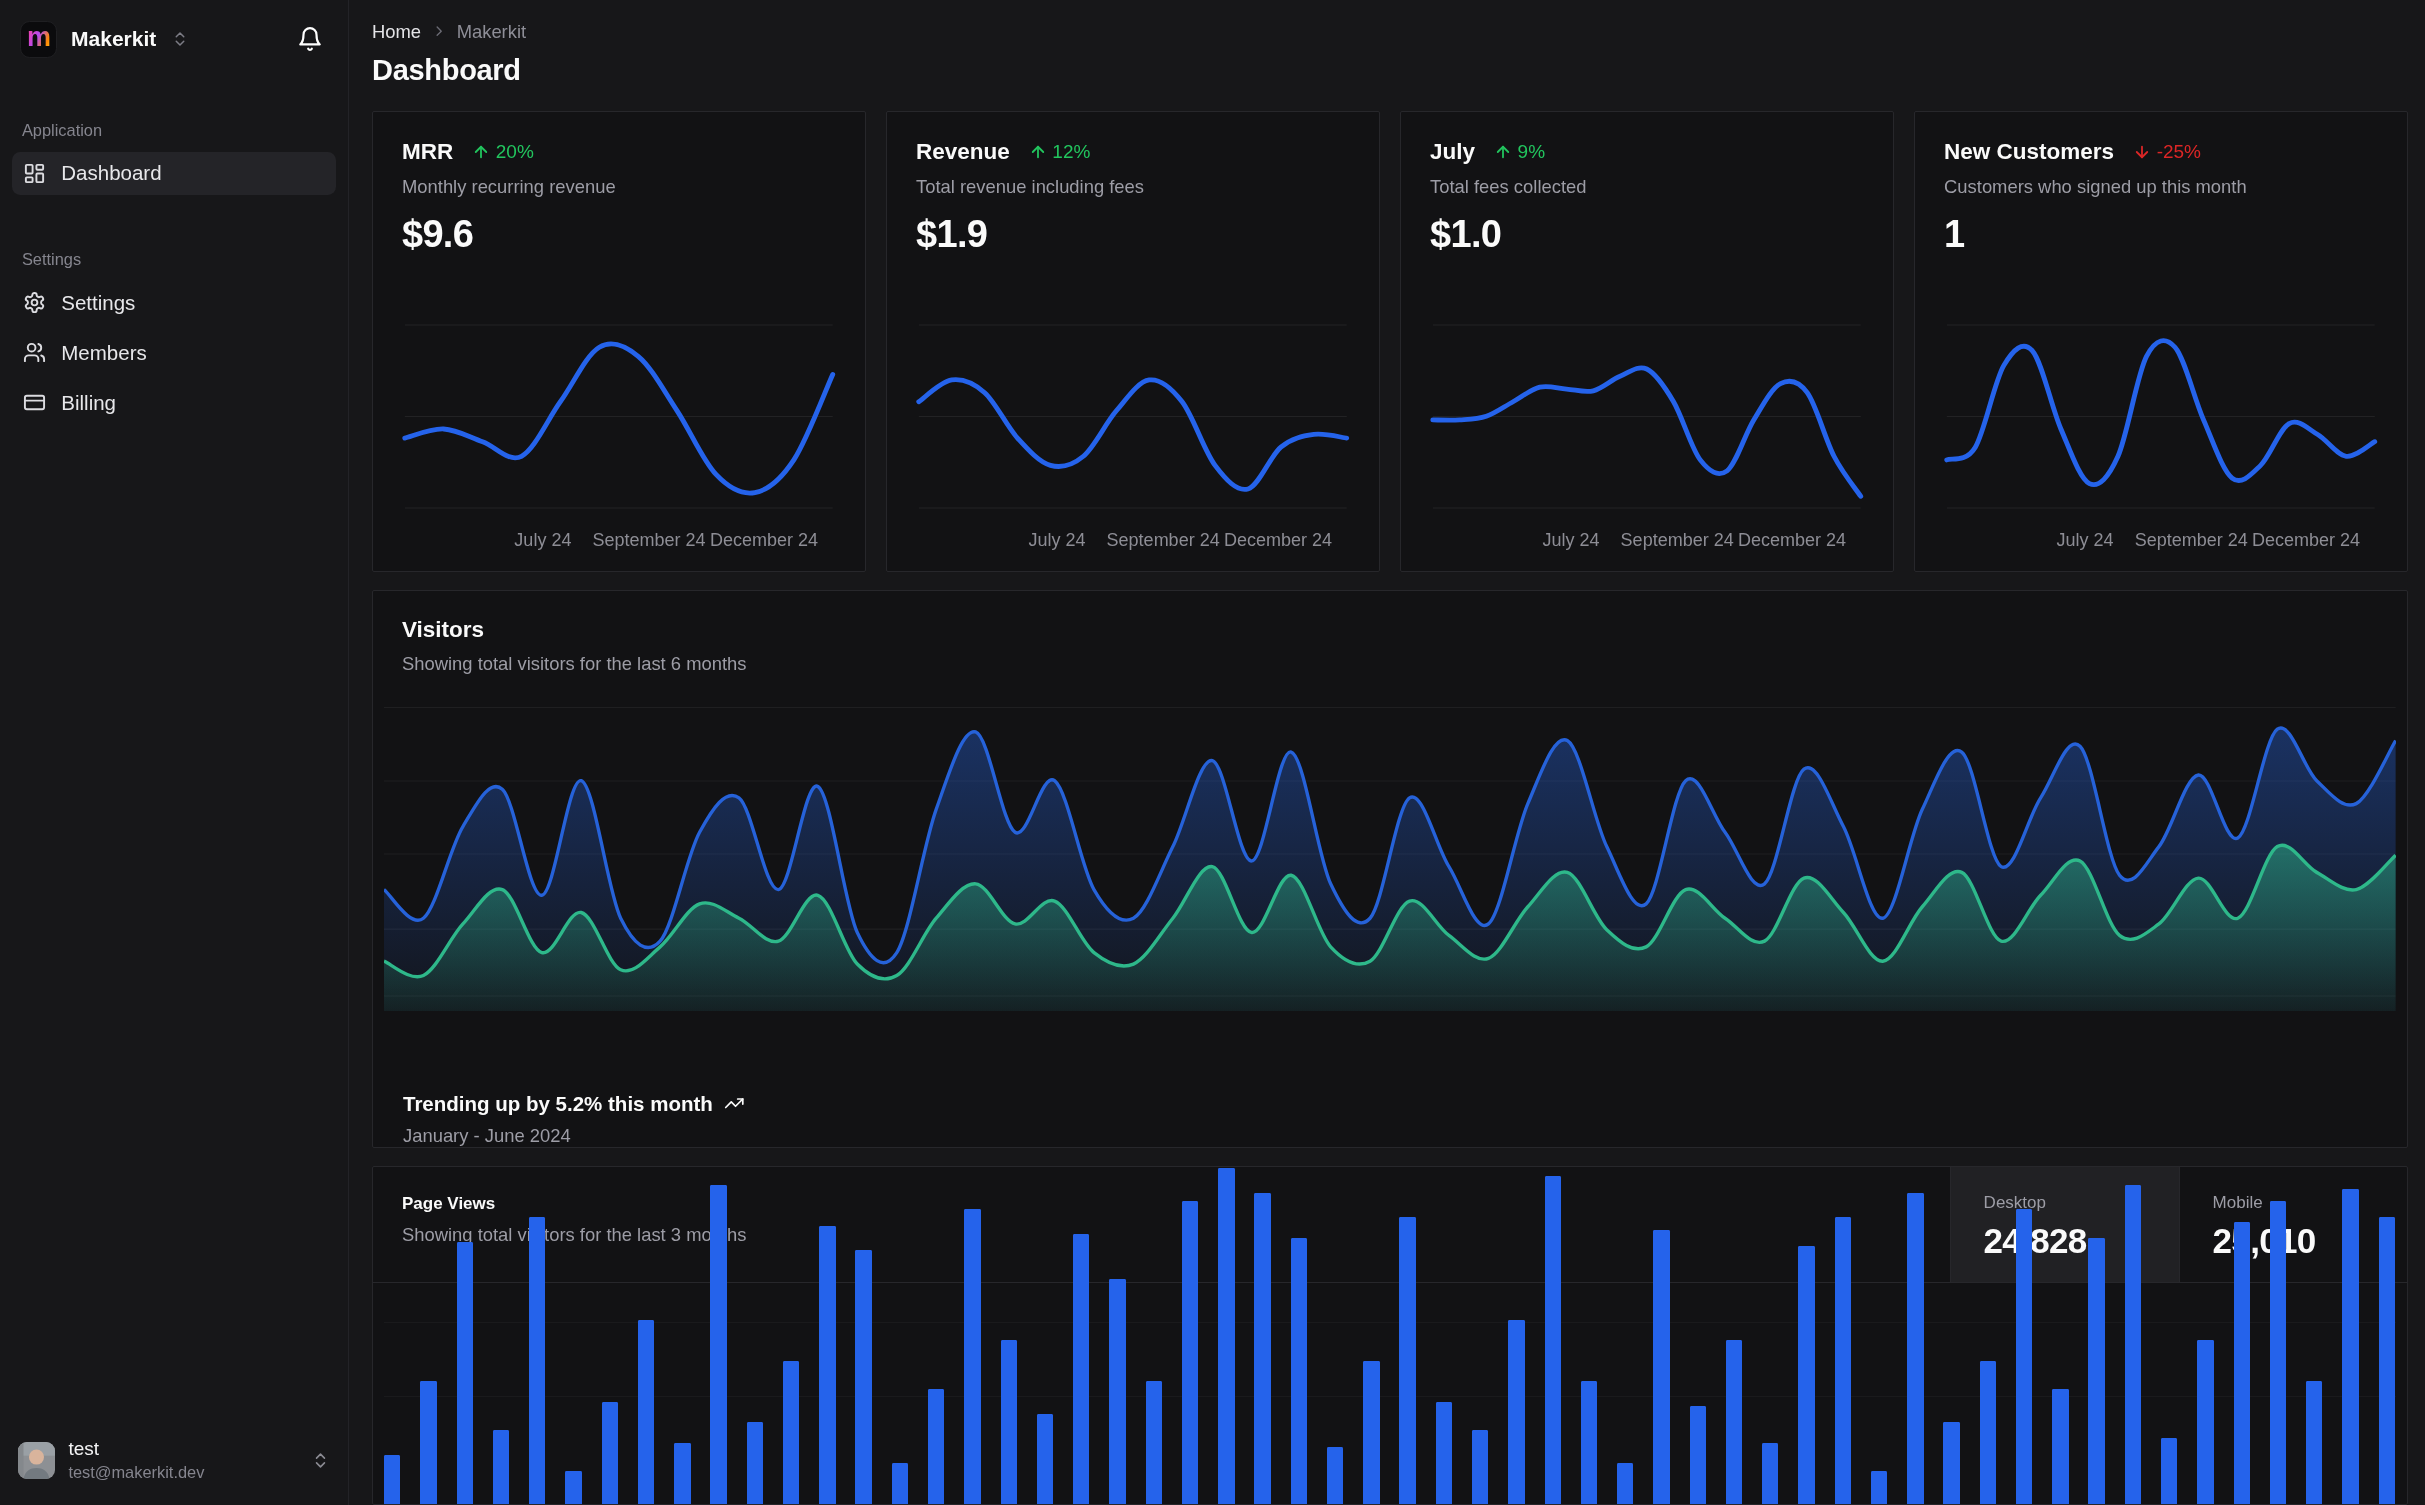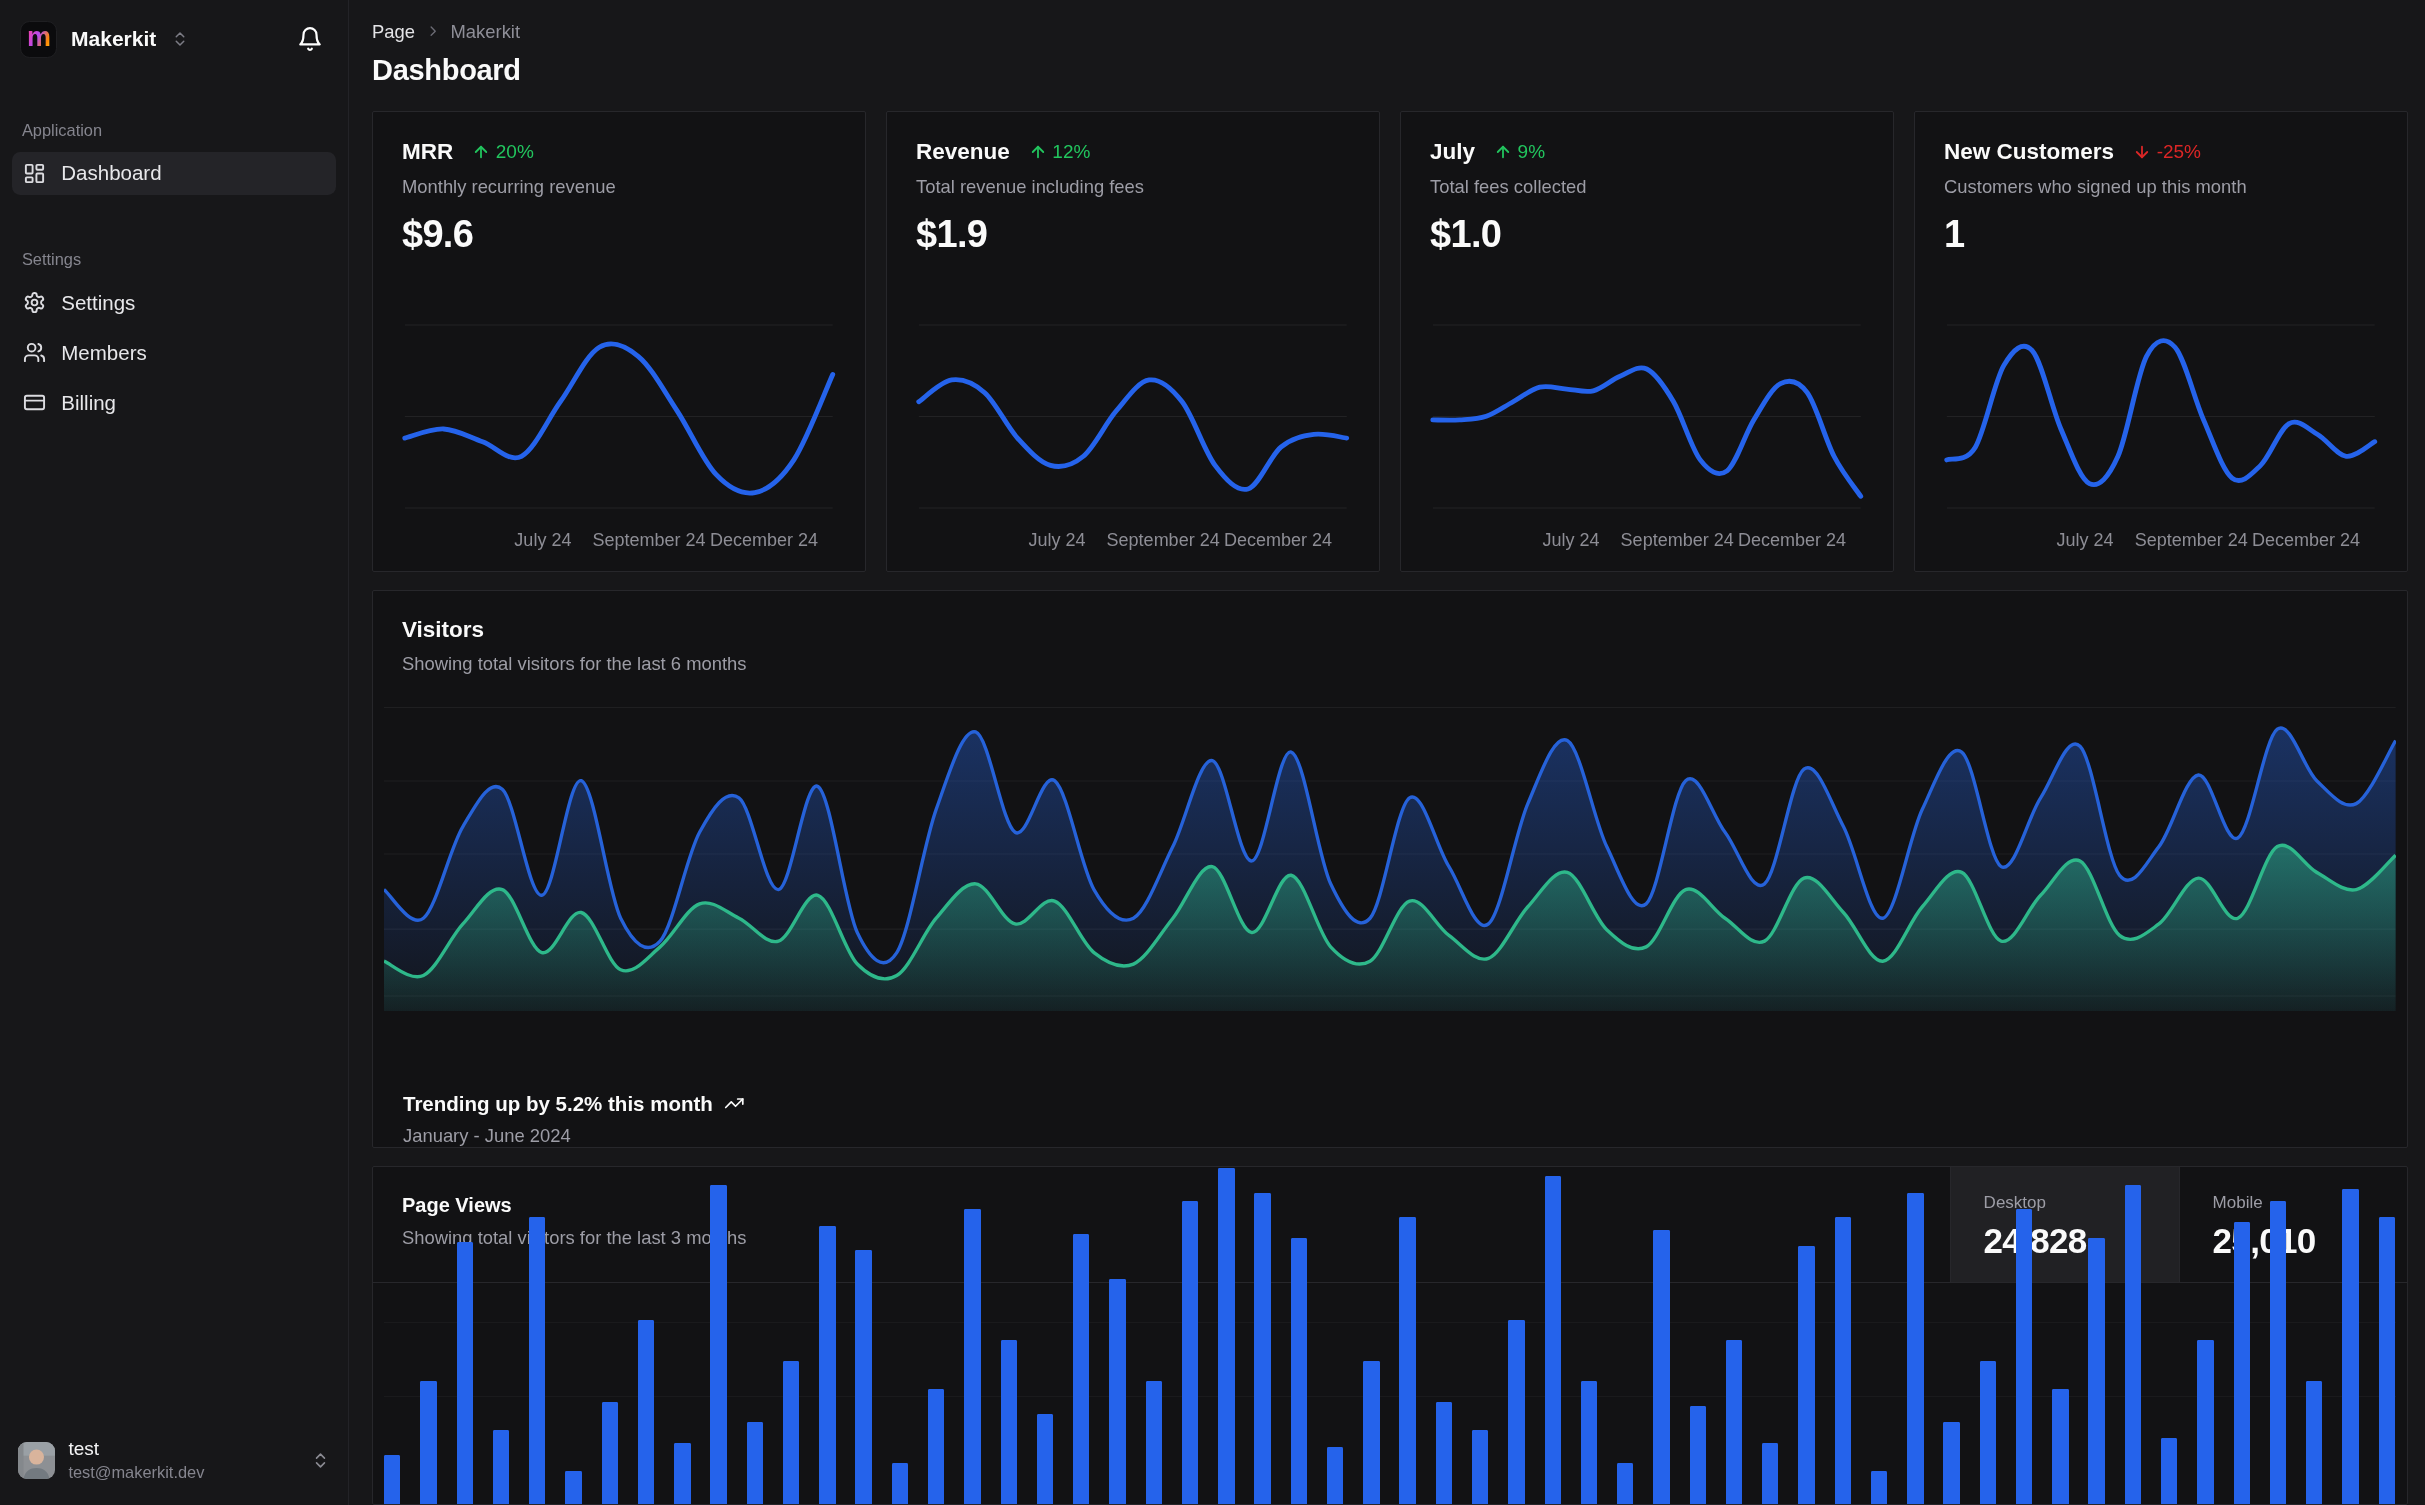--- a/index.html
+++ b/index.html
@@ -102,21 +102,21 @@
   #visitors-svg{width:100%;height:307px;display:block;}
   .v-foot{padding:0 30px;margin-top:81px;}
   .v-trend{display:flex;align-items:center;gap:11px;font-size:20.5px;font-weight:600;}
   .v-trend .icon{width:20.5px;height:20.5px;}
   .v-range{font-size:18.4px;color:var(--muted);margin-top:9.6px;}
 
   
   .pv-card{margin-top:18px;height:573px;overflow:hidden;display:flex;flex-direction:column;}
   .pv-head{display:flex;border-bottom:1.4px solid var(--border);}
   .pv-head-left{flex:1;padding:27px 29px;}
-  .pv-title{font-size:20px;font-weight:600;}
+  .pv-title{font-size:17px;font-weight:600;}
   .pv-sub{font-size:18.4px;color:var(--muted);margin-top:9.6px;}
   .pv-stats{display:flex;border-left:1.4px solid var(--border);}
   .pv-stat{
     width:228px;padding:26px 33px 20.5px;cursor:pointer;
     display:flex;flex-direction:column;gap:8.2px;
   }
   .pv-stat.active{background:#212124;}
   .pv-stat + .pv-stat{border-left:1.4px solid var(--border);}
   .pv-stat-label{font-size:17px;color:var(--muted);}
   .pv-stat-value{font-size:35px;font-weight:700;letter-spacing:-0.7px;}
@@ -209,21 +209,21 @@
       <svg class="icon" width="19" height="19" viewBox="0 0 24 24">
           <path d="m7 15 5 5 5-5"></path>
           <path d="m7 9 5-5 5 5"></path>
         </svg>
     </span>
   </div>
 </aside>
 
 <main class="main">
   <div class="breadcrumb">
-    <span class="crumb-home">Page</span>
+    <span class="crumb-home">Home</span>
     <span class="crumb-sep">
       <svg class="icon" width="16.4" height="16.4" viewBox="0 0 24 24">
           <path d="m9 18 6-6-6-6"></path>
         </svg>
     </span>
     <span class="crumb-current">Makerkit</span>
   </div>
   <h1 class="page-title">Dashboard</h1>
 
   <div class="cards">

